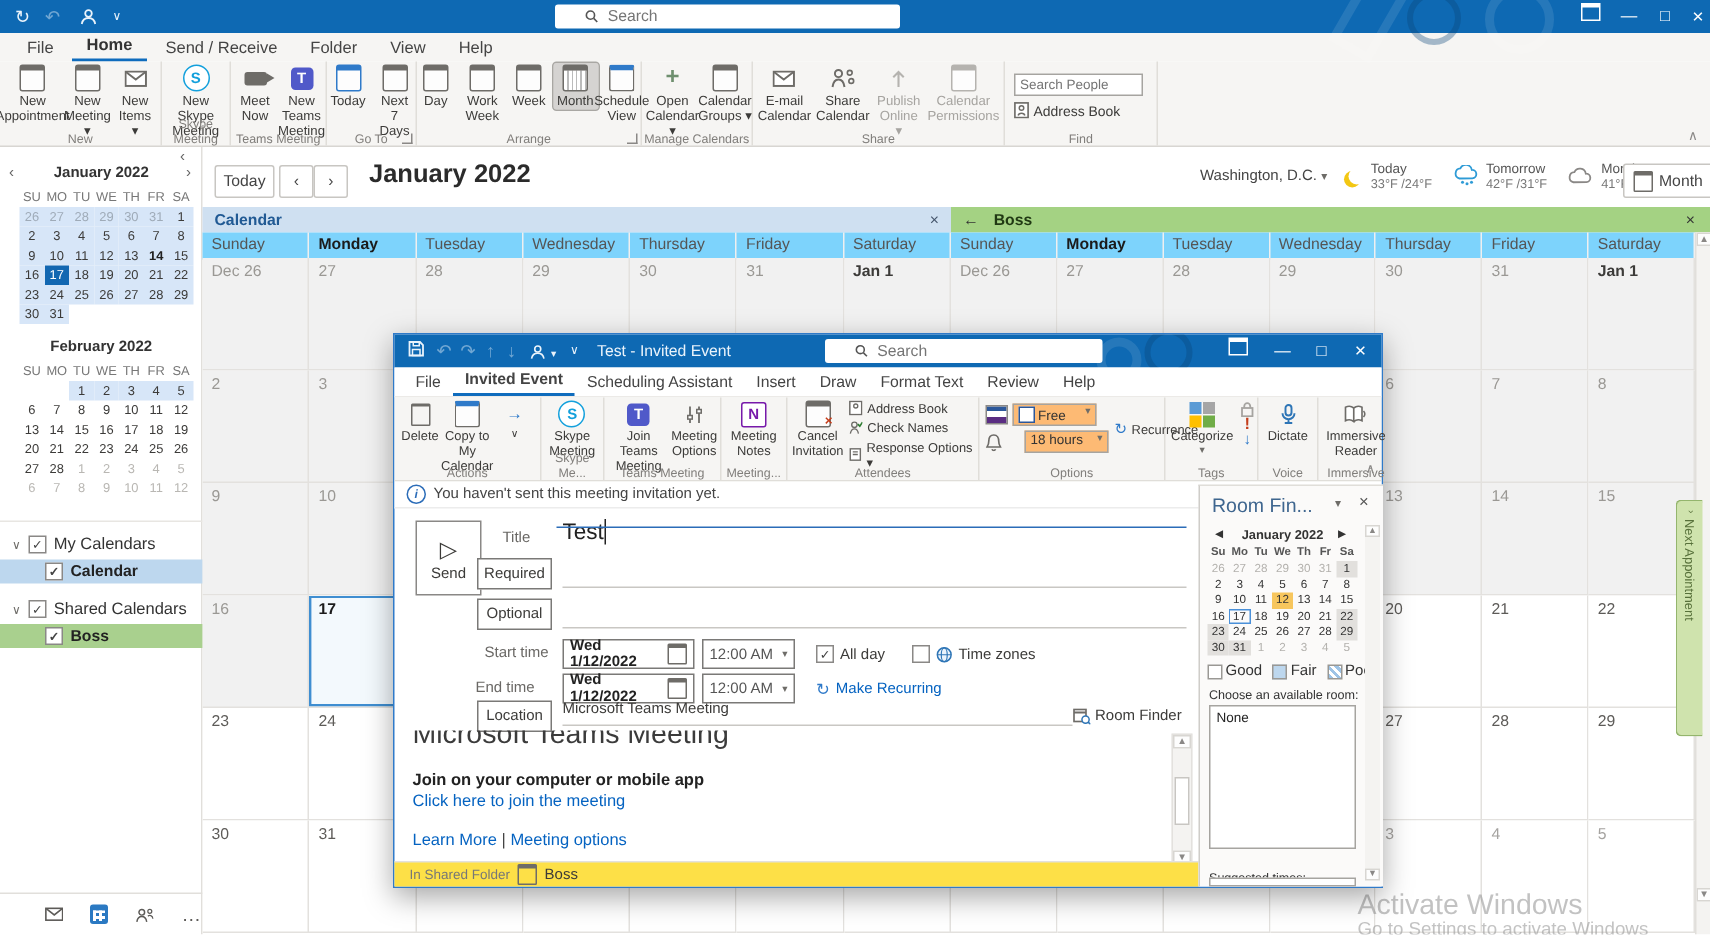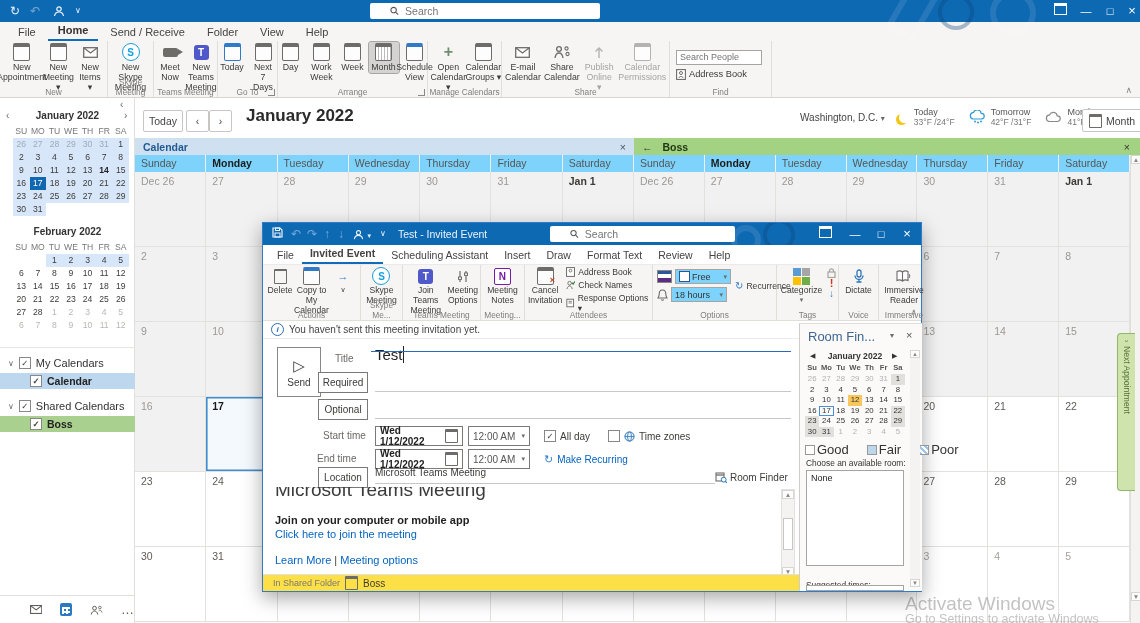--- a/index.html
+++ b/index.html
@@ -100,22 +100,22 @@
   
   .dialog{left:262px;top:222px;width:660px;height:370px;background:#fff;border:1px solid #2f7ac9;
           box-shadow:0 6px 18px rgba(0,0,0,.35);z-index:10;box-sizing:border-box}
   .dlg-title{position:absolute;left:0;top:0;width:100%;height:22px;background:#0e69b3;overflow:hidden}
   .dlg-tabs{position:absolute;left:0;top:22px;width:100%;height:20px;background:#fff;display:flex;
             align-items:flex-end;padding-left:6px;gap:0;box-sizing:border-box;border-bottom:1px solid #eceae7}
   .dtab{font-size:10.5px;color:#444;padding:2px 8px 3px}
   .dlg-ribbon{position:absolute;left:0;top:42px;width:100%;height:56px;background:#f6f5f3;display:flex;
               border-bottom:1px solid #e0ded9;box-sizing:border-box}
   .dlg-ribbon .rbtn .rlbl{font-size:8.6px}
-  .combo{height:15px;background:#7dd3fc;border:1px solid #a6a4a0;font-size:9px;color:#333;display:flex;
-         align-items:center;justify-content:space-between;padding:0 3px;box-sizing:border-box}
+  .combo{height:15px;background:#fdba74;border:1px solid #a6a4a0;font-size:9px;color:#333;display:flex;
+         justify-content:space-between;padding:0 3px;box-sizing:border-box}
   .infobar{position:absolute;left:0;top:98px;width:100%;height:18px;background:#fff;border-bottom:1px solid #ececec;
            display:flex;align-items:center;gap:5px;padding-left:8px;box-sizing:border-box;font-size:10px;color:#444}
   .i-ic{width:11px;height:11px;border-radius:50%;border:1.3px solid #2b6cb8;color:#2b6cb8;font-size:8px;
         display:flex;align-items:center;justify-content:center;font-style:italic;font-weight:bold}
   .flabel{position:absolute;font-size:10px;color:#6a6865}
   .fbox{position:absolute;border:1px solid #7a7977;background:#fff;font-size:10px;color:#3c3b39;
         display:flex;align-items:center;justify-content:center;box-sizing:border-box}
   .uline{position:absolute;border-bottom:1px solid #c9c7c3}
   .dtbox{position:absolute;border:1px solid #7a7977;background:#fff;font-size:10px;color:#222;font-weight:bold;
          display:flex;align-items:center;justify-content:space-between;padding:0 4px;box-sizing:border-box}
@@ -130,21 +130,21 @@
               border-left:1px solid #cfcdc9;border-top:1px solid #e0ded9;box-sizing:border-box;z-index:11}
   .rf-title{position:absolute;left:8px;top:5px;font-size:13px;color:#3f668f}
   .rf7{position:absolute;left:5px;width:100px;display:grid;grid-template-columns:repeat(7,1fr)}
   .rfc{font-size:7.8px;text-align:center;line-height:10.5px;height:10.5px;color:#333}
   .rf-p{color:#b3b1ad}.rf-n{color:#333}
   .rf-o{background:#f7c65d}
   .rf-t{box-shadow:inset 0 0 0 1px #4a90d9}
   .rf-w{background:#e2e0dd}
   .rf-x{color:#b3b1ad}
   .rf-dow{font-size:7.6px;color:#555;font-weight:bold}
-  .legend{position:absolute;left:5px;display:flex;gap:18px;align-items:center;font-size:13px;color:#333}
+  .legend{position:absolute;left:5px;display:flex;gap:7px;align-items:center;font-size:10px;color:#333}
   .sw{width:10px;height:10px;border:1px solid #9a9894;box-sizing:border-box}
   .rf-label{position:absolute;left:6px;font-size:8.4px;color:#333}
   .rf-list{position:absolute;left:6px;width:98px;border:1px solid #a6a4a0;background:#fff;font-size:9px;color:#222;
            padding:2px 4px;box-sizing:border-box}
   .rf-scroll{position:absolute;right:2px;top:26px;bottom:4px;width:10px;background:#f4f3f1}
   
   .g{color:#6e6c68}
 </style>
 </head>
 <body>
@@ -857,21 +857,21 @@
           <div style="display:flex;align-items:center;gap:3px">
             <span style="display:inline-block;width:13px;height:11px;background:linear-gradient(#2b579a 0 3px,#fff 3px 7px,#5a2d82 7px);border:1px solid #8a8886"></span>
             <span class="combo" style="width:56px">
                 <span style="display:flex;align-items:center;gap:2px">
                   <span style="width:9px;height:9px;border:1px solid #2b579a;background:#fff"></span>
                   <span>Free</span>
                 </span>
                 <span class="g" style="font-size:7px">▾</span>
               </span>
           </div>
-          <div style="display:flex;align-items:center;gap:3px">
+          <div style="display:flex;align-items:center;gap:15px">
             <svg width="11" height="12" viewBox="0 0 11 12">
                 <path d="M5.5 1 C3 1 2.2 3 2.2 5 C2.2 7.5 1.2 8.5 1 9 H10 C9.8 8.5 8.8 7.5 8.8 5 C8.8 3 8 1 5.5 1 Z" fill="none" stroke="#6e6c68" stroke-width="1.1"></path>
                 <path d="M4.3 10.5 a1.3 1.3 0 0 0 2.4 0" fill="none" stroke="#6e6c68" stroke-width="1.1"></path>
               </svg>
             <span class="combo" style="width:56px">
                 <span>18 hours</span>
                 <span class="g" style="font-size:7px">▾</span>
               </span>
           </div>
         </div>

